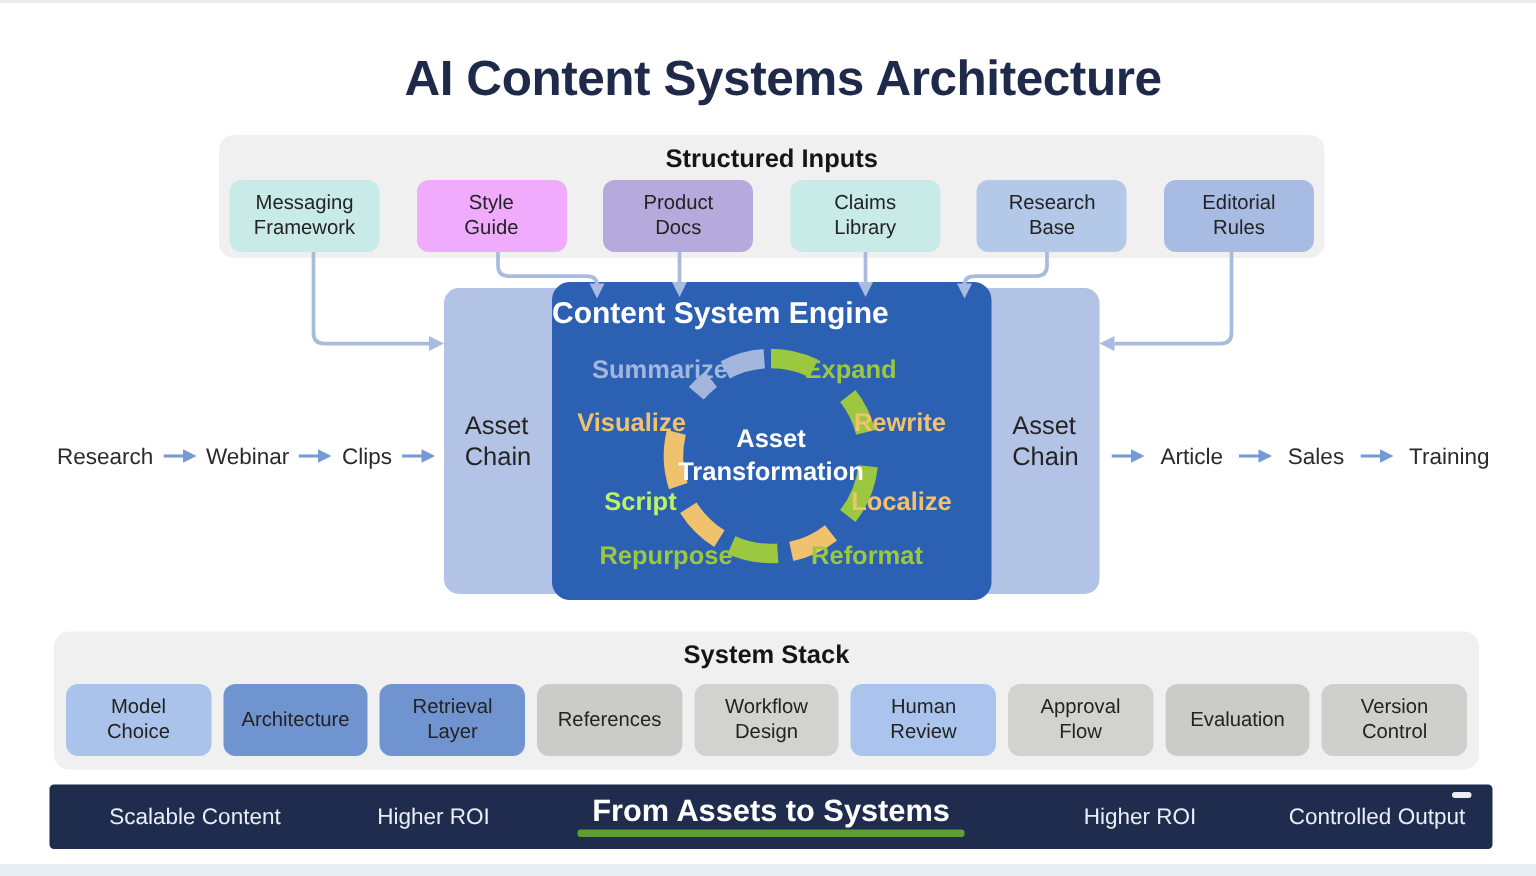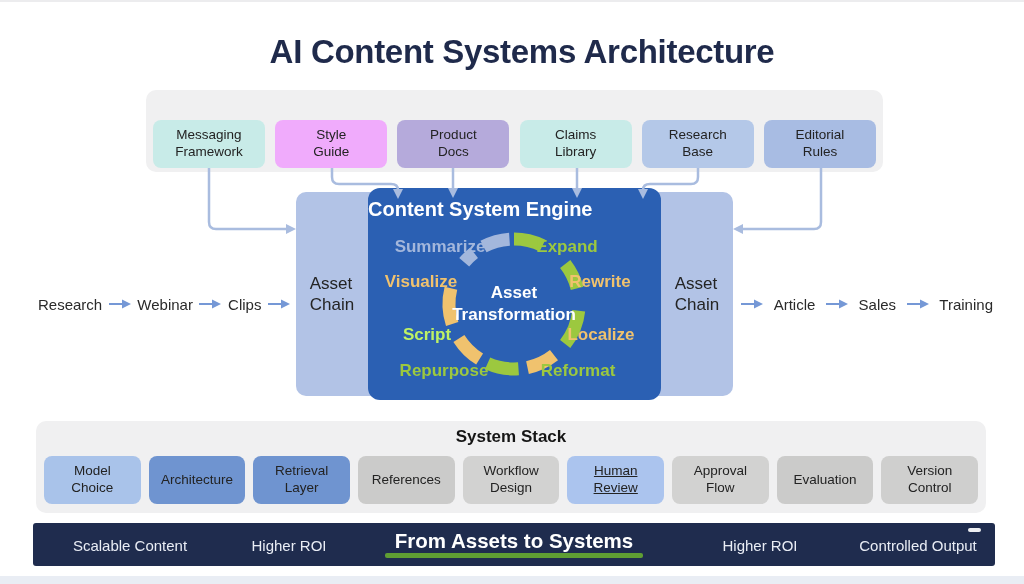--- a/index.html
+++ b/index.html
@@ -19,21 +19,21 @@
     position:absolute; left:0; right:0; text-align:center;
     font-size:17px; font-weight:700; color:#151515;
   }
   .inputs-panel { left:146px; top:90px; width:737px; height:82px; }
   .inputs-panel .panel-title { top:6px; }
   .inputs-row {
     position:absolute; left:7px; right:7px; top:30px; height:48px;
     display:flex; justify-content:space-between;
   }
   .chip {
-    width:112px; height:48px; border-radius:8px;
+    width:100px; height:48px; border-radius:8px;
     display:flex; align-items:center; justify-content:center;
     text-align:center; font-size:13.5px; line-height:1.25; color:#232323;
     white-space:pre-line;
   }
   .connectors { left:0; top:0; width:1024px; height:584px; pointer-events:none; }
   .connectors path { fill:none; stroke:#a9bcdf; stroke-width:2.5px; }
   .connectors polygon { fill:#a9bcdf; }
   .engine-outer { left:296px; top:192px; width:437px; height:204px; border-radius:10px; }
   .asset-chain {
     position:absolute; top:0; height:100%; width:72px;
@@ -102,20 +102,21 @@
   .bottom-strip { left:0; top:576px; width:1024px; height:8px; background:#e9edf4; }
 </style>
 </head>
 <body>
 
 <div class="abs top-hairline"></div>
 
 <h1 class="abs title">AI Content Systems Architecture</h1>
 
 <section class="abs panel inputs-panel">
+  <div class="panel-title">Structured Inputs</div>
   <div class="inputs-row">
     <div class="chip" style="background: rgb(200, 235, 232);">Messaging
 Framework</div>
     <div class="chip" style="background: #f0abfc;">Style
 Guide</div>
     <div class="chip" style="background: rgb(181, 170, 219);">Product
 Docs</div>
     <div class="chip" style="background: rgb(200, 235, 232);">Claims
 Library</div>
     <div class="chip" style="background: rgb(180, 200, 232);">Research
@@ -218,21 +219,21 @@
   <div class="panel-title">System Stack</div>
   <div class="stack-row">
     <div class="chip" style="background: rgb(169, 195, 234);">Model
 Choice</div>
     <div class="chip" style="background: rgb(111, 148, 208);">Architecture</div>
     <div class="chip" style="background: rgb(111, 148, 208);">Retrieval
 Layer</div>
     <div class="chip" style="background: rgb(203, 203, 202);">References</div>
     <div class="chip" style="background: rgb(210, 210, 209);">Workflow
 Design</div>
-    <div class="chip" style="background: rgb(171, 196, 238); text-decoration: underline;">Human
+    <div class="chip" style="background: rgb(171, 196, 238);">Human
 Review</div>
     <div class="chip" style="background: rgb(210, 210, 209);">Approval
 Flow</div>
     <div class="chip" style="background: rgb(203, 203, 202);">Evaluation</div>
     <div class="chip" style="background: rgb(207, 207, 206);">Version
 Control</div>
   </div>
 </section>
 
 <div class="abs footer-bar" style="background: rgb(31, 44, 78);">

